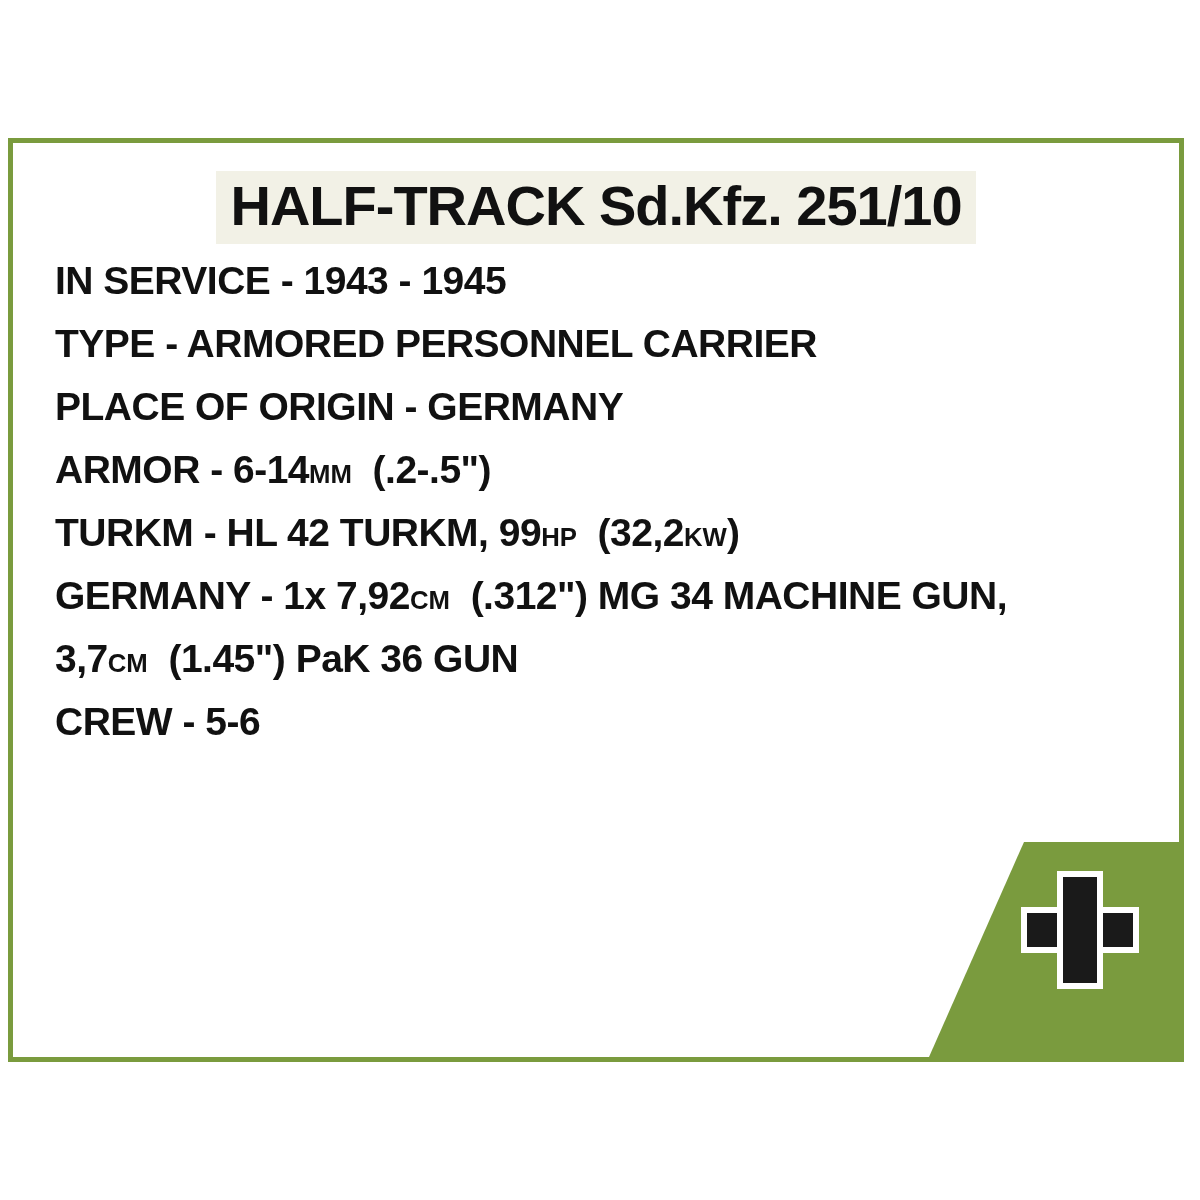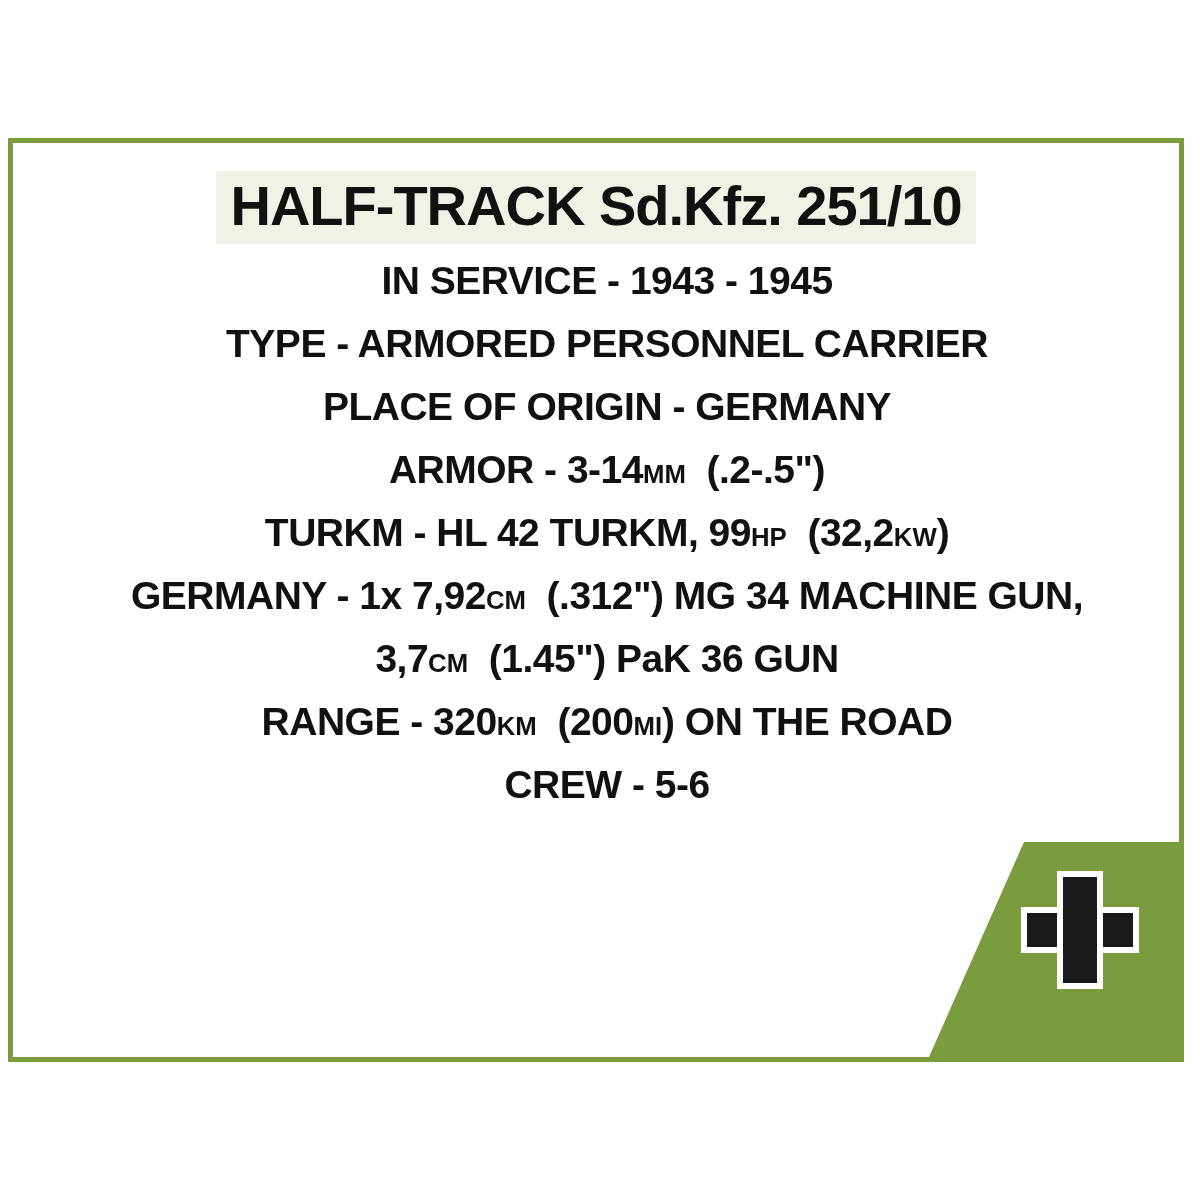--- a/index.html
+++ b/index.html
@@ -88,21 +88,20 @@
   }
 
   .spec-line {
     color: #111111;
     font-size: 39px;
     font-weight: bold;
     letter-spacing: -0.5px;
     line-height: 1.0;
     margin-bottom: 24px;
     white-space: normal;
-    text-align: center;
   }
   .spec-line:last-child { margin-bottom: 12px; }
 
   .sm {
     font-size: 0.66em;
     font-weight: bold;
     letter-spacing: 0;
   }
   .nb { white-space: nowrap; }
 </style>
@@ -126,39 +125,36 @@
     <div class="spec-line">
       <span>TYPE - </span><span>ARMORED PERSONNEL CARRIER</span>
     </div>
 
     <div class="spec-line">
       <span>PLACE OF ORIGIN - </span><span>GERMANY</span>
     </div>
 
 
     <div class="spec-line">
-      <span>ARMOR - </span><span class="nb">3-14</span><span class="sm">MM</span>&nbsp;&nbsp;<span>(.2-.5")</span>
+      <span>ARMOR - </span><span class="nb">6-14</span><span class="sm">MM</span>&nbsp;&nbsp;<span>(.2-.5")</span>
     </div>
 
     <div class="spec-line">
       <span>TURKM - </span><span>HL 42 TURKM, 99</span><span class="sm">HP</span>&nbsp;&nbsp;<span class="nb">(32,2</span><span class="sm">KW</span><span>)</span>
     </div>
 
     <div class="spec-line">
       <span>GERMANY - </span><span class="nb">1x 7,92</span><span class="sm">CM</span>&nbsp;&nbsp;<span>(.312") MG 34 MACHINE GUN,</span>
     </div>
 
     <div class="spec-line">
       <span class="nb">3,7</span><span class="sm">CM</span>&nbsp;&nbsp;<span>(1.45") PaK 36 GUN</span>
     </div>
 
 
-    <div class="spec-line">
-      <span>RANGE - </span><span class="nb">320</span><span class="sm">KM</span>&nbsp;&nbsp;<span class="nb">(200</span><span class="sm">MI</span><span>) ON THE ROAD</span>
-    </div>
 
     <div class="spec-line">
       <span>CREW - </span><span>5-6</span>
     </div>
 
   </div>
 
   <div id="wedge"></div>
   <div id="cross">
     <div class="bar h"></div>

